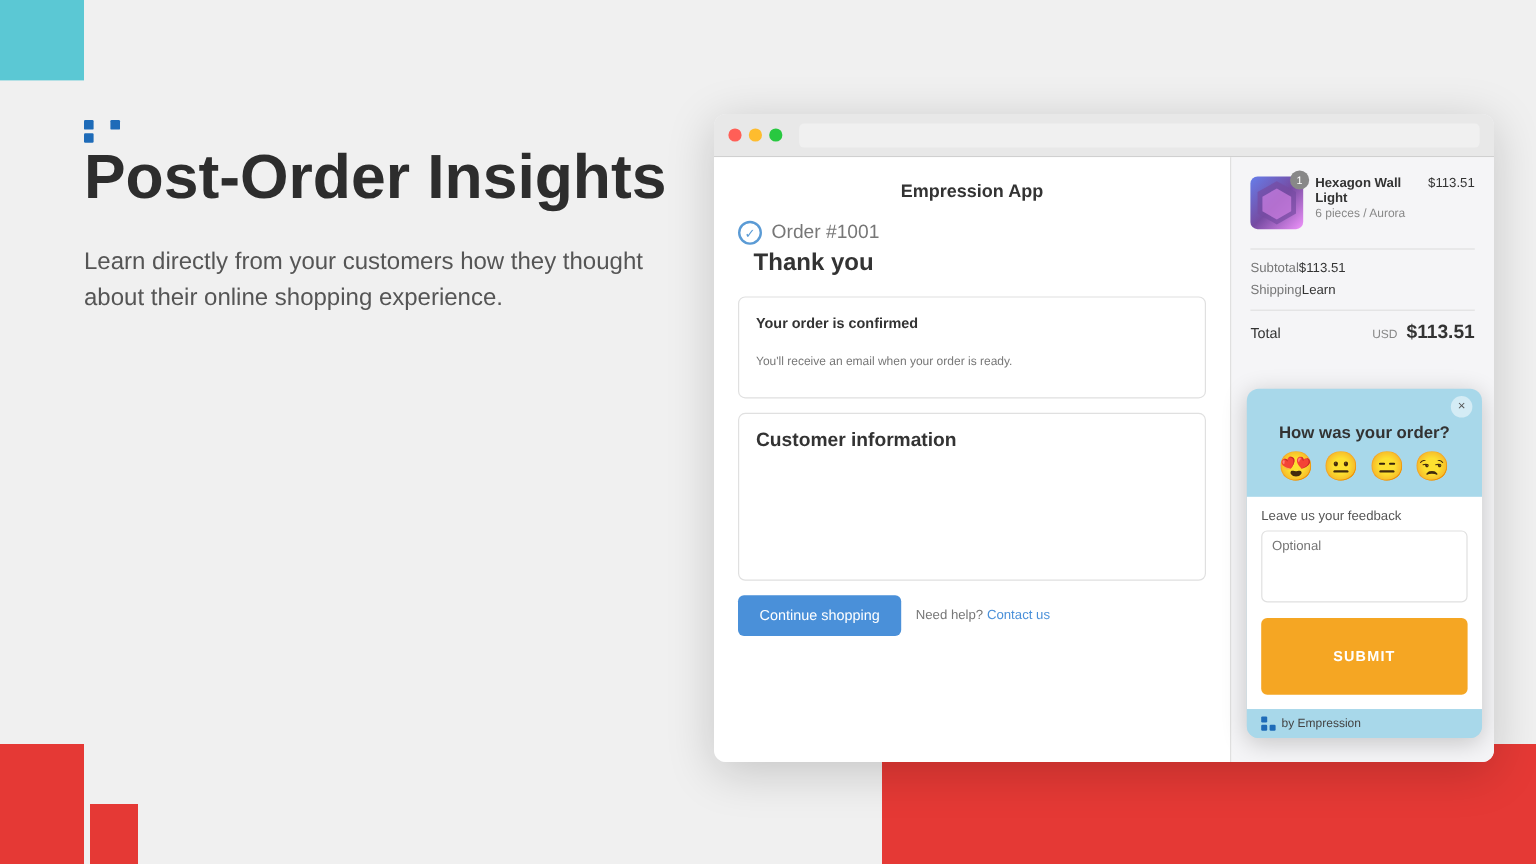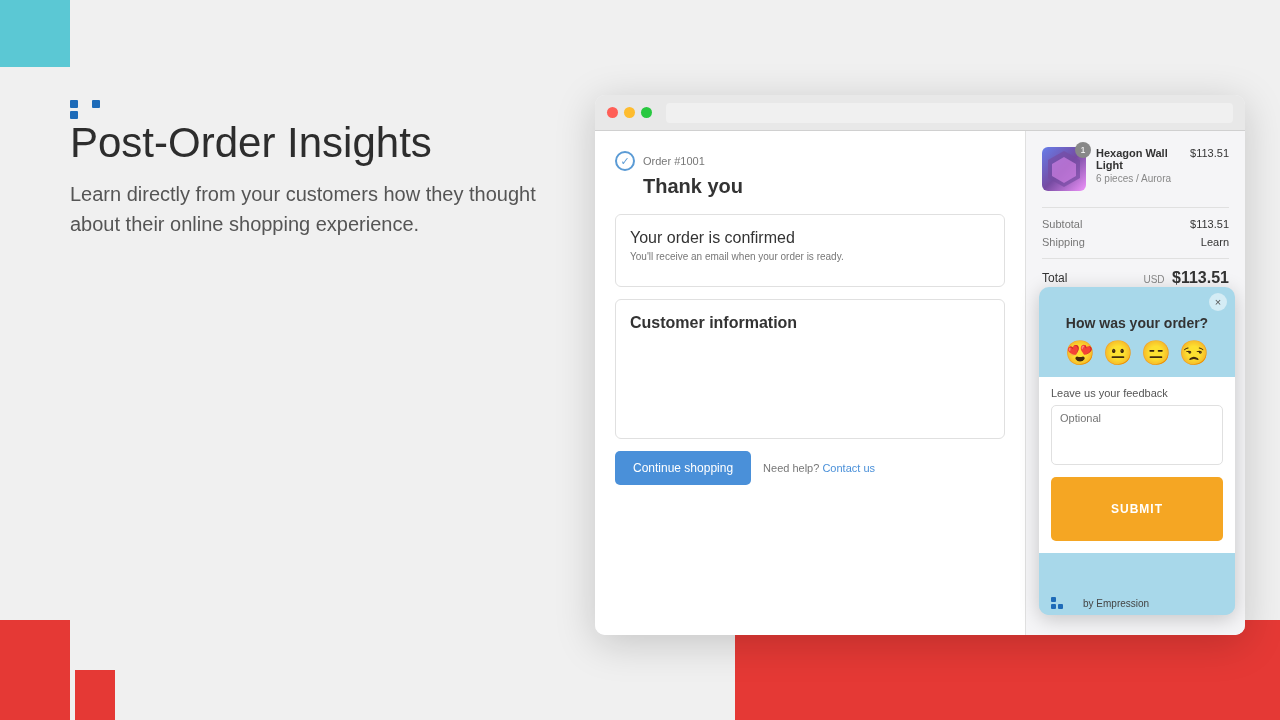--- a/index.html
+++ b/index.html
@@ -52,25 +52,25 @@
       gap: 3px;
     }
     .dot {
       width: 8px; height: 8px;
       background: #1e6bb8;
       border-radius: 1px;
     }
     .dot.hidden { background: transparent; }
 
     .main-title {
-      font-size: 42px;
-      font-weight: 400;
+      font-size: 52px;
+      font-weight: 700;
       color: #2d2d2d;
       line-height: 1.15;
-      margin-bottom: 12px;
+      margin-bottom: 24px;
     }
     .subtitle {
       font-size: 20px;
       color: #555;
       line-height: 1.5;
       margin-top: 12px;
     }
 
     
     .browser-window {
@@ -138,43 +138,43 @@
     }
     .check-circle {
       width: 20px; height: 20px;
       border-radius: 50%;
       border: 2px solid #5b9bd5;
       display: flex; align-items: center; justify-content: center;
       color: #5b9bd5;
       font-size: 11px;
     }
     .order-number {
-      font-size: 11px;
+      font-size: 16px;
       color: #777;
     }
     .thank-you {
       font-size: 20px;
       font-weight: 600;
       color: #333;
-      margin-left: 28px;
+      margin-left: 13px;
       margin-bottom: 16px;
     }
 
     .confirmation-box {
       border: 1px solid #e0e0e0;
       border-radius: 6px;
       padding: 14px;
       margin-bottom: 12px;
       background: #fff;
     }
     .confirmation-title {
-      font-size: 16px;
-      font-weight: 400;
-      color: #333;
-      margin-bottom: 4px;
+      font-size: 12px;
+      font-weight: 700;
+      color: #333;
+      margin-bottom: 20px;
     }
     .confirmation-sub {
       font-size: 10px;
       color: #777;
       margin-bottom: 10px;
     }
     .track-btn {
       background: #fff;
       border: 1px solid #ccc;
       border-radius: 4px;
@@ -275,21 +275,21 @@
       font-weight: 500;
     }
 
     .summary-divider {
       border: none;
       border-top: 1px solid #e0e0e0;
       margin: 10px 0;
     }
     .summary-row {
       display: flex;
-      justify-content: space-between;
+      justify-content: flex-start;
       margin-bottom: 6px;
     }
     .summary-label {
       font-size: 11px;
       color: #777;
     }
     .summary-value {
       font-size: 11px;
       color: #333;
     }
@@ -394,25 +394,24 @@
       font-size: 12px;
       font-weight: 700;
       letter-spacing: 1px;
       cursor: pointer;
       margin-top: 8px;
     }
     .widget-footer {
       background: #a8d8ea;
       display: flex;
       align-items: center;
-      gap: 20px;
+      gap: 5px;
       padding: 6px 12px;
       font-size: 10px;
       color: #444;
-      margin-top: 38px;
     }
     .footer-dots {
       display: grid;
       grid-template-columns: repeat(2, 5px);
       gap: 2px;
     }
     .footer-dot {
       width: 5px; height: 5px;
       background: #1e6bb8;
       border-radius: 1px;
@@ -444,20 +443,23 @@
   <div class="browser-bar">
     <div class="browser-dot red"></div>
     <div class="browser-dot yellow"></div>
     <div class="browser-dot green"></div>
     <div class="browser-url"></div>
   </div>
 
   <div class="browser-content">
 
     <div class="order-panel">
+      <div class="store-header">
+        <div class="store-name">Empression App</div>
+      </div>
 
       <div class="order-status">
         <div class="check-circle">✓</div>
         <span class="order-number">Order #1001</span>
       </div>
       <div class="thank-you">Thank you</div>
 
       <div class="confirmation-box">
         <div class="confirmation-title">Your order is confirmed</div>
         <div class="confirmation-sub">You'll receive an email when your order is ready.</div>

